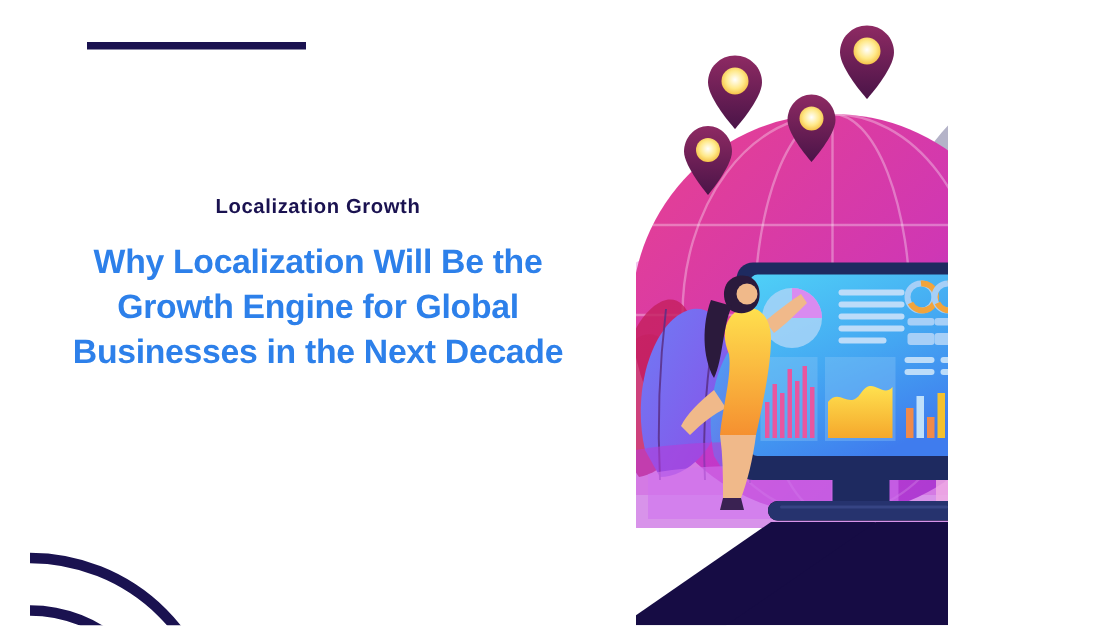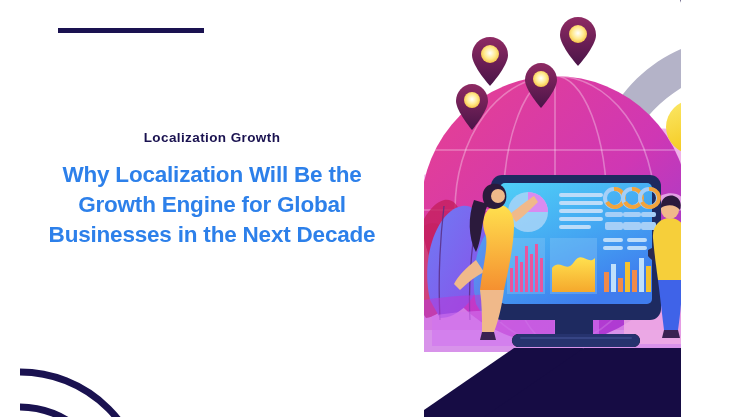--- a/index.html
+++ b/index.html
@@ -1,17 +1,17 @@
 <!DOCTYPE html>
 <html><head>
 <meta charset="utf-8">
 <style>
   html,body{margin:0;padding:0;background:#fff;}
   body{width:743px;height:417px;overflow:hidden;font-family:"Liberation Sans",sans-serif;}
-  #banner{position:relative;width:681px;height:417px;background:#ffffff;overflow:hidden;}
+  #banner{position:relative;width:632px;height:417px;background:#ffffff;overflow:hidden;}
 
   
   .top-rule{position:absolute;left:58px;top:28px;width:146px;height:5px;background:#1a1250;}
 
   
   .arcs{position:absolute;left:-70px;bottom:-80px;width:230px;height:180px;}
 
   
   .text-col{position:absolute;left:0;top:130px;width:424px;text-align:center;}
   .eyebrow{font-size:13.5px;font-weight:bold;color:#1a1250;letter-spacing:.4px;margin:0 0 14px 0;line-height:1.2;}

